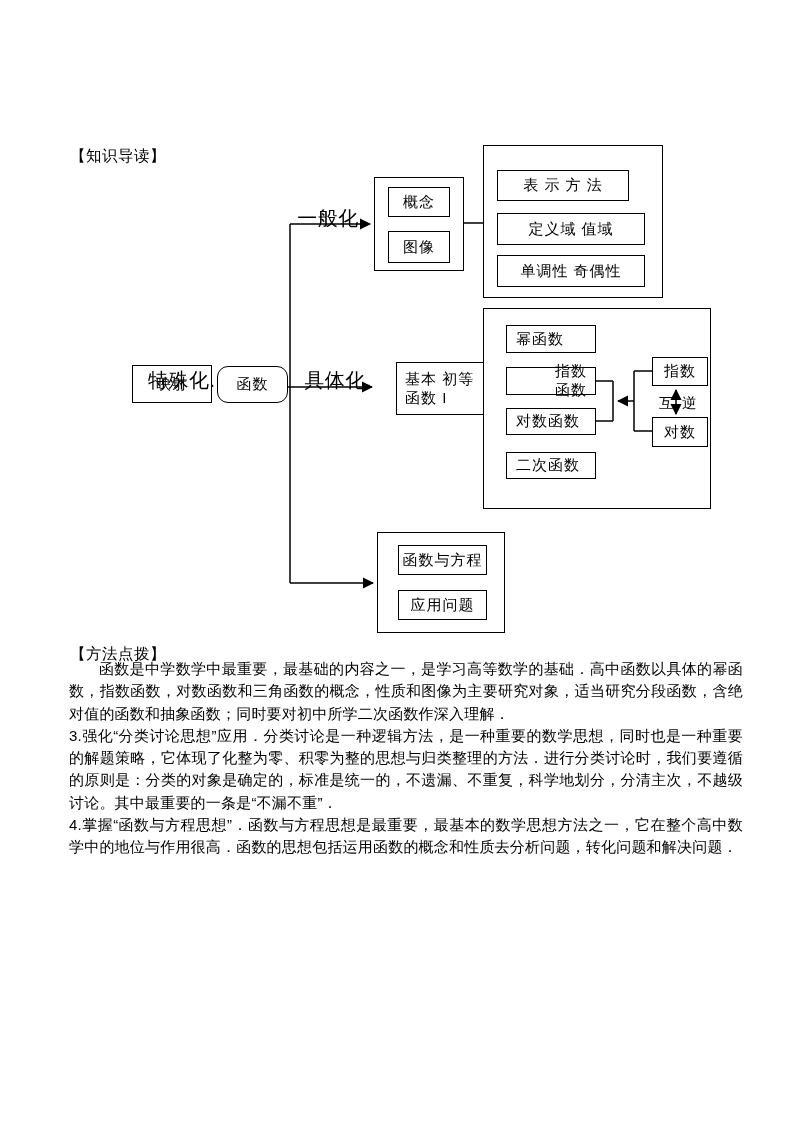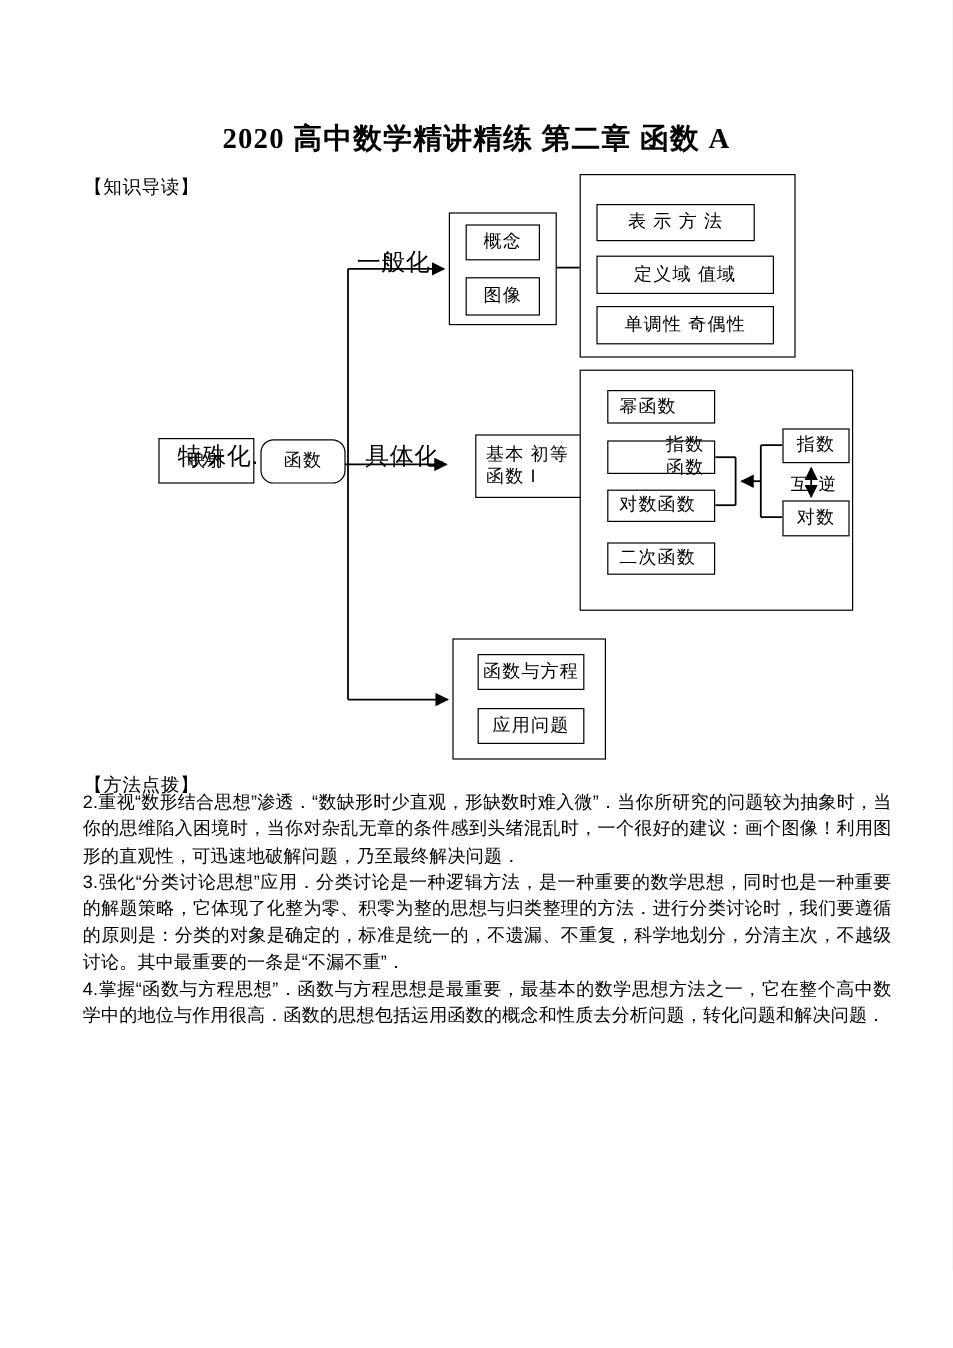--- a/index.html
+++ b/index.html
@@ -88,21 +88,20 @@
     text-align: justify;
     letter-spacing: 0.2px;
   }
   .method-body p.indent { text-indent: 2em; }
 </style>
 </head>
 <body>
 
 <div class="page">
 
-  <div class="title">2020 高中数学精讲精练 第二章 函数 A</div>
 
   <div class="sec-header" style="top:146px;">【知识导读】</div>
 
   <div>
 
     <svg class="flowchart-svg" width="794" height="660" viewBox="0 0 794 660">
       <defs>
         <marker id="arr" viewBox="0 0 10 10" refX="9" refY="5" markerWidth="7.5" markerHeight="7.5" orient="auto-start-reverse">
           <path d="M0,0 L10,5 L0,10 z" fill="#000"></path>
         </marker>
@@ -200,18 +199,18 @@
       </div>
     <div class="fbox" style="left:398px; top:590px; width:89px; height:30px;">
         <span>应用问题</span>
       </div>
 
   </div>
 
   <div class="sec-header" style="top:644px;">【方法点拨】</div>
 
   <div class="method-body">
-    <p>2.重视“数形结合思想”渗透．“数缺形时少直观，形缺数时难入微”．当你所研究的问题较为抽象时，当你的思维陷入困境时，当你对杂乱无章的条件感到头绪混乱时，一个很好的建议：画个图像！利用图形的直观性，可迅速地破解问题，乃至最终解决问题．</p>
+    <p class="indent">函数是中学数学中最重要，最基础的内容之一，是学习高等数学的基础．高中函数以具体的幂函数，指数函数，对数函数和三角函数的概念，性质和图像为主要研究对象，适当研究分段函数，含绝对值的函数和抽象函数；同时要对初中所学二次函数作深入理解．</p>
     <p>3.强化“分类讨论思想”应用．分类讨论是一种逻辑方法，是一种重要的数学思想，同时也是一种重要的解题策略，它体现了化整为零、积零为整的思想与归类整理的方法．进行分类讨论时，我们要遵循的原则是：分类的对象是确定的，标准是统一的，不遗漏、不重复，科学地划分，分清主次，不越级讨论。其中最重要的一条是“不漏不重”．</p>
     <p>4.掌握“函数与方程思想”．函数与方程思想是最重要，最基本的数学思想方法之一，它在整个高中数学中的地位与作用很高．函数的思想包括运用函数的概念和性质去分析问题，转化问题和解决问题．</p>
   </div>
 
 </div>
 
 </body></html>

